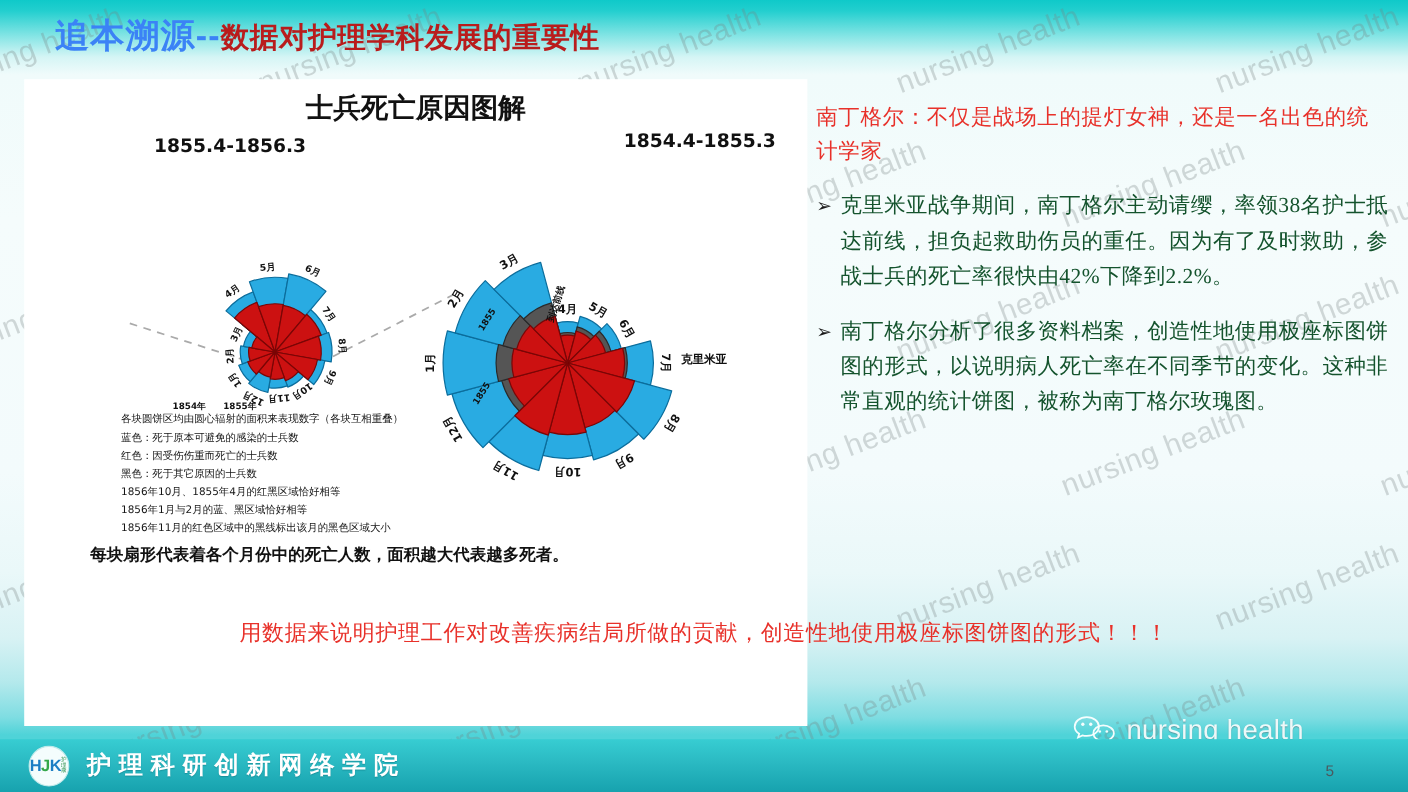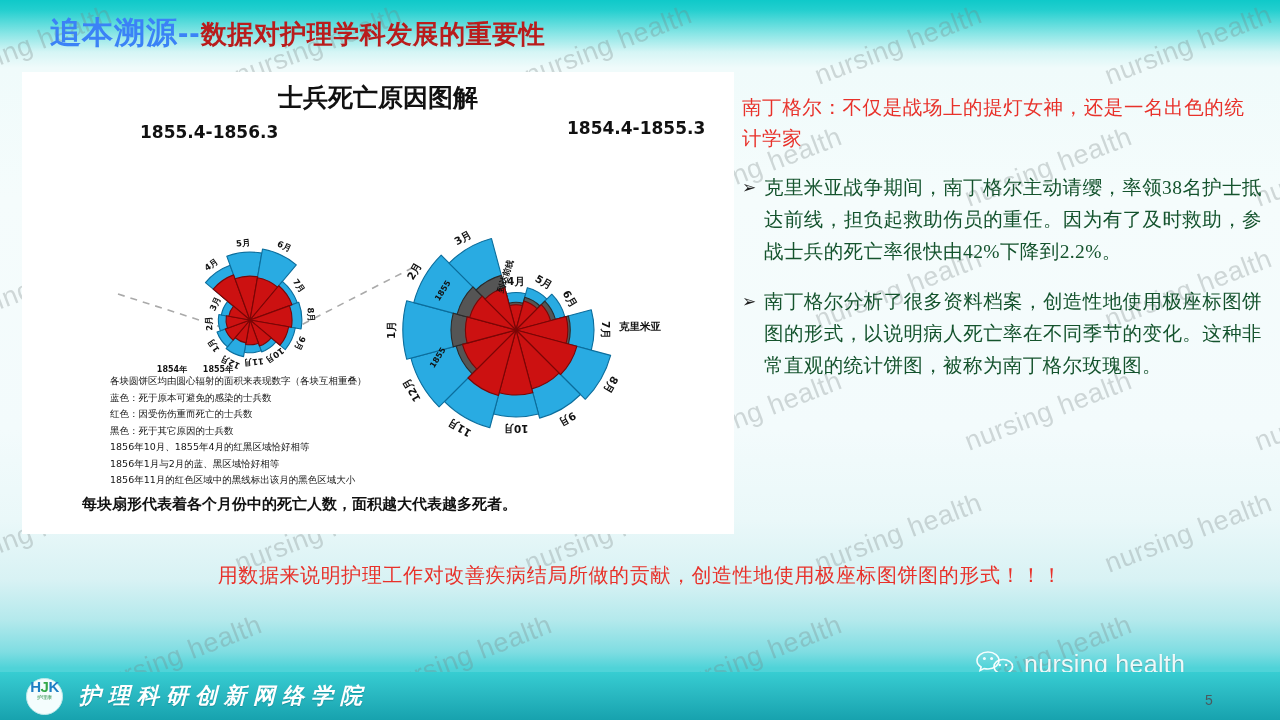--- a/index.html
+++ b/index.html
@@ -52,21 +52,21 @@
   }
   #title-bar .t-rest {
     font-size: 26px; font-weight: bold; color: #b91c1c;
     letter-spacing: .5px;
   }
 
   
   #figure-panel {
     position: absolute;
     left: 22px; top: 72px;
-    width: 712px; height: 462px;
+    width: 712px; height: 588px;
     background: #ffffff;
     z-index: 4;
     overflow: hidden;
   }
   #figure-svg { display: block; }
 
   
   #text-column {
     position: absolute;
     left: 742px; top: 92px;
@@ -142,37 +142,36 @@
     width: 1280px; height: 48px;
     background: linear-gradient(to bottom, #37cdd2 0%, #2ab9c2 45%, #17a2ae 100%);
     z-index: 7;
     display: flex; align-items: center;
   }
   #footer-logo {
     margin-left: 26px;
     width: 37px; height: 37px; border-radius: 50%;
     background: #f4fdfd;
     border: 1.5px solid #bfe9ea;
-    display: flex; flex-direction: column;
-    align-items: center; 
+    display: flex; 
+    align-items: center; justify-content: center;
     line-height: 1;
   }
   #footer-logo .lg-main {
     font-size: 15px; font-weight: bold;
     color: #1d7fc4; letter-spacing: -.5px;
   }
   #footer-logo .lg-main .g { color: #35a84a; }
   #footer-logo .lg-sub { font-size: 5px; color: #2a8f4a; margin-top: 1.5px; }
   #footer-title {
     margin-left: 16px;
     font-size: 22px; font-weight: bold;
     color: #ffffff;
     letter-spacing: 7px;
     text-shadow: 0 1px 1px rgba(0,90,100,.35);
-    font-style: italic;
   }
 </style>
 </head>
 <body>
 
 <div id="watermark">
     <div class="wm" style="left: -60px; top: 30px;">nursing health</div>
     <div class="wm" style="left: 230px; top: 30px;">nursing health</div>
     <div class="wm" style="left: 520px; top: 30px;">nursing health</div>
     <div class="wm" style="left: 810px; top: 30px;">nursing health</div>

